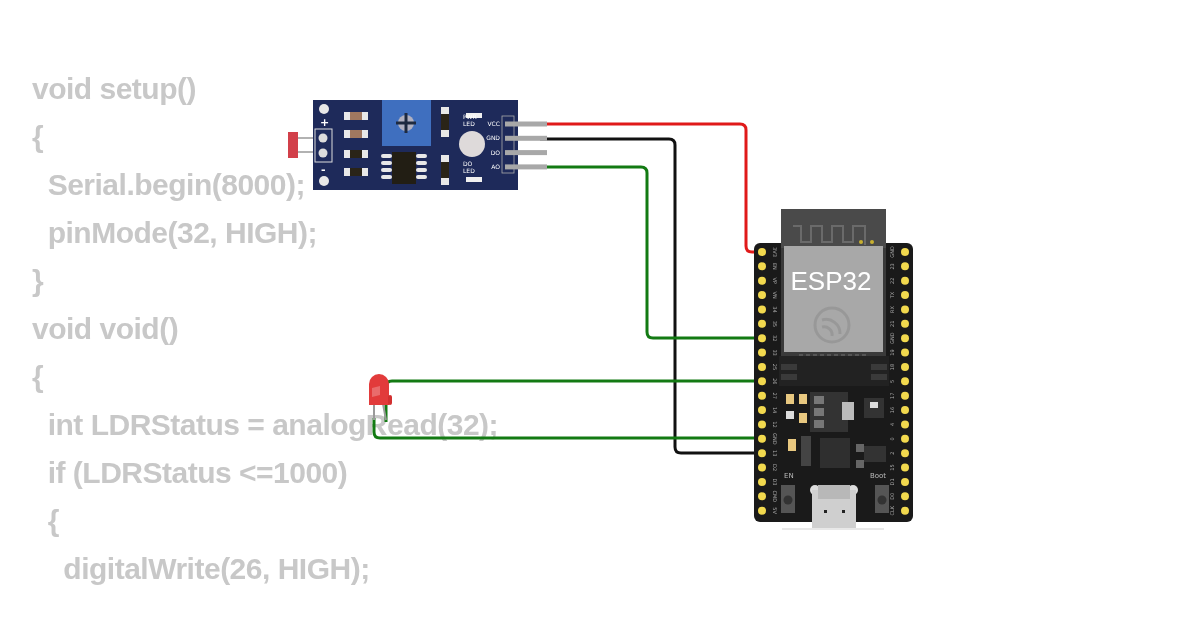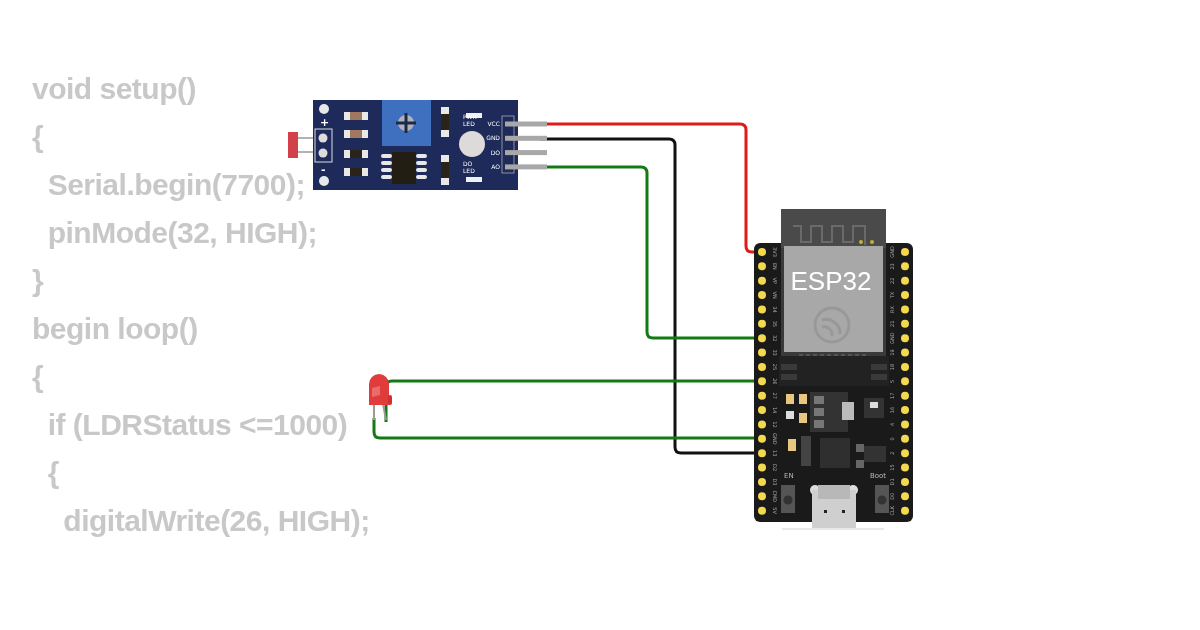--- a/index.html
+++ b/index.html
@@ -11,25 +11,26 @@
   #circuit { position:absolute; left:0; top:0; }
   .pinlbl { font-family:"DejaVu Sans", sans-serif; font-size:5px; fill:#aaaaaa; }
   .mlabel { font-family:"DejaVu Sans", sans-serif; font-size:6px; fill:#ffffff; }
 </style>
 </head>
 <body>
 
 <ul id="code">
     <li>void setup()</li>
     <li>{</li>
-    <li>  Serial.begin(7700);</li>
+    <li>  Serial.begin(8000);</li>
     <li>  pinMode(32, HIGH);</li>
     <li>}</li>
-    <li>begin loop()</li>
+    <li>void void()</li>
     <li>{</li>
+    <li>  int LDRStatus = analogRead(32);</li>
     <li>  if (LDRStatus &lt;=1000)</li>
     <li>  {</li>
     <li>    digitalWrite(26, HIGH);</li>
   </ul>
 
 <svg id="circuit" width="1200" height="630">
 
   <g>
     <path class="wire" d="M540 124 H740 Q746 124 746 130 V246 Q746 252 752 252 H762" fill="none" stroke-width="3" stroke="#e01a1a"></path>
     <path class="wire" d="M540 139 H669 Q675 139 675 145 V447 Q675 453 681 453 H762" fill="none" stroke-width="3" stroke="#111111"></path>

